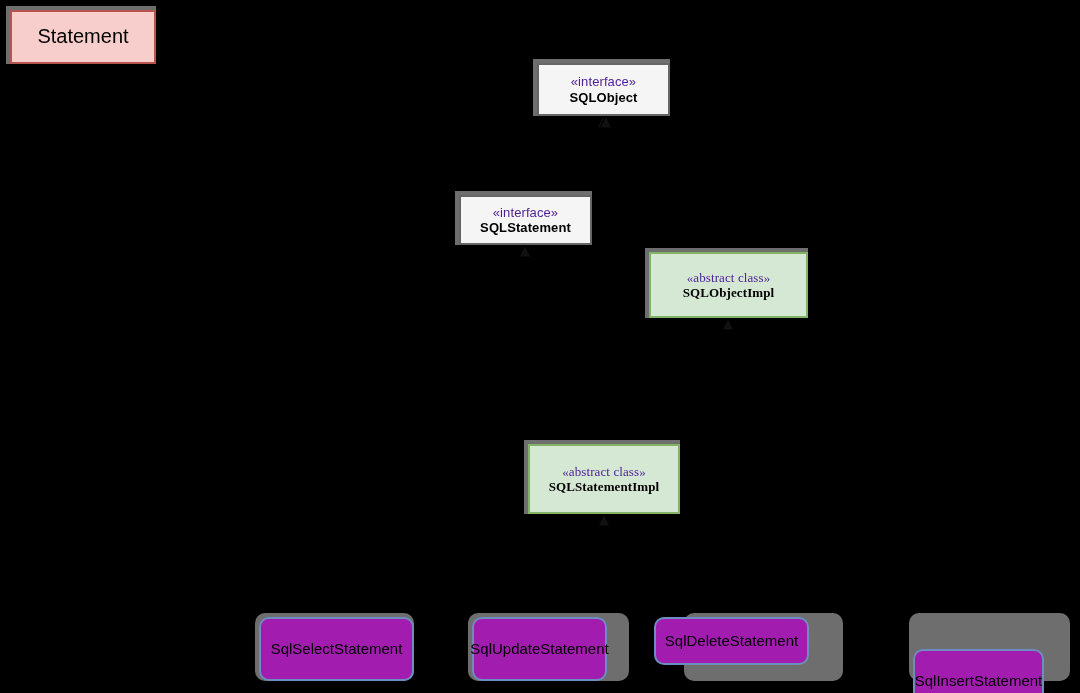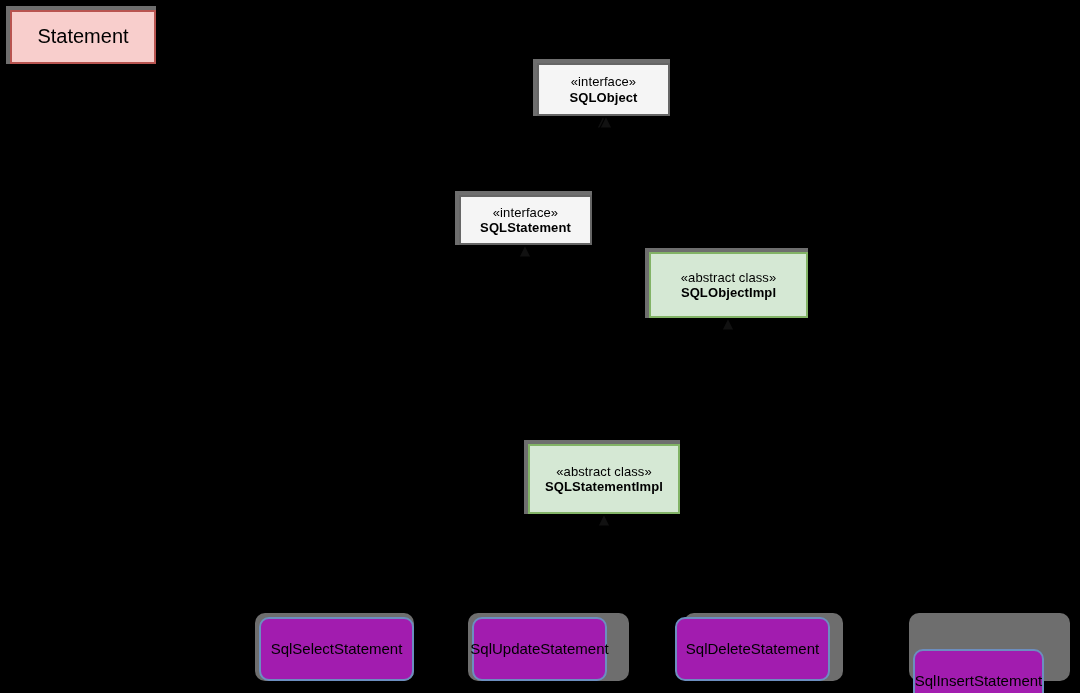--- a/index.html
+++ b/index.html
@@ -58,34 +58,35 @@
   
   .node.iface {
     background: #f5f5f5;
     border: 2px solid #666666;
   }
 
   
   .node.abstract {
     background: #d5e8d4;
     border: 2px solid #82b366;
+    font-family: Liberation Serif, serif;
   }
 
   
   .node.concrete {
     background: #a21caf;
     border: 2px solid #6c8ebf;
     border-radius: 10px;
     font-size: 15px;
   }
 
   .stereotype {
     font-size: 13px;
     font-weight: normal;
-    color: #000000;
+    color: #4c1d95;
     letter-spacing: 0.1px;
   }
   .typename {
     font-size: 13px;
     font-weight: bold;
     color: #000000;
     letter-spacing: 0.1px;
   }
   .plainname {
     font-size: 15px;
@@ -170,21 +171,21 @@
   </div>
 
   <div class="node concrete" style="left:259px; top:617px; width:155px; height:64px;">
     <span class="plainname">SqlSelectStatement</span>
   </div>
 
   <div class="node concrete" style="left:472px; top:617px; width:135px; height:64px;">
     <span class="plainname">SqlUpdateStatement</span>
   </div>
 
-  <div class="node concrete" style="left:675px; top:617px; width:155px; height:64px;">
+  <div class="node concrete" style="left:654px; top:617px; width:155px; height:48px;">
     <span class="plainname">SqlDeleteStatement</span>
   </div>
 
   <div class="node concrete" style="left:913px; top:617px; width:131px; height:64px;margin-top:32px;">
     <span class="plainname">SqlInsertStatement</span>
   </div>
 
 </div>
 
 </body></html>

